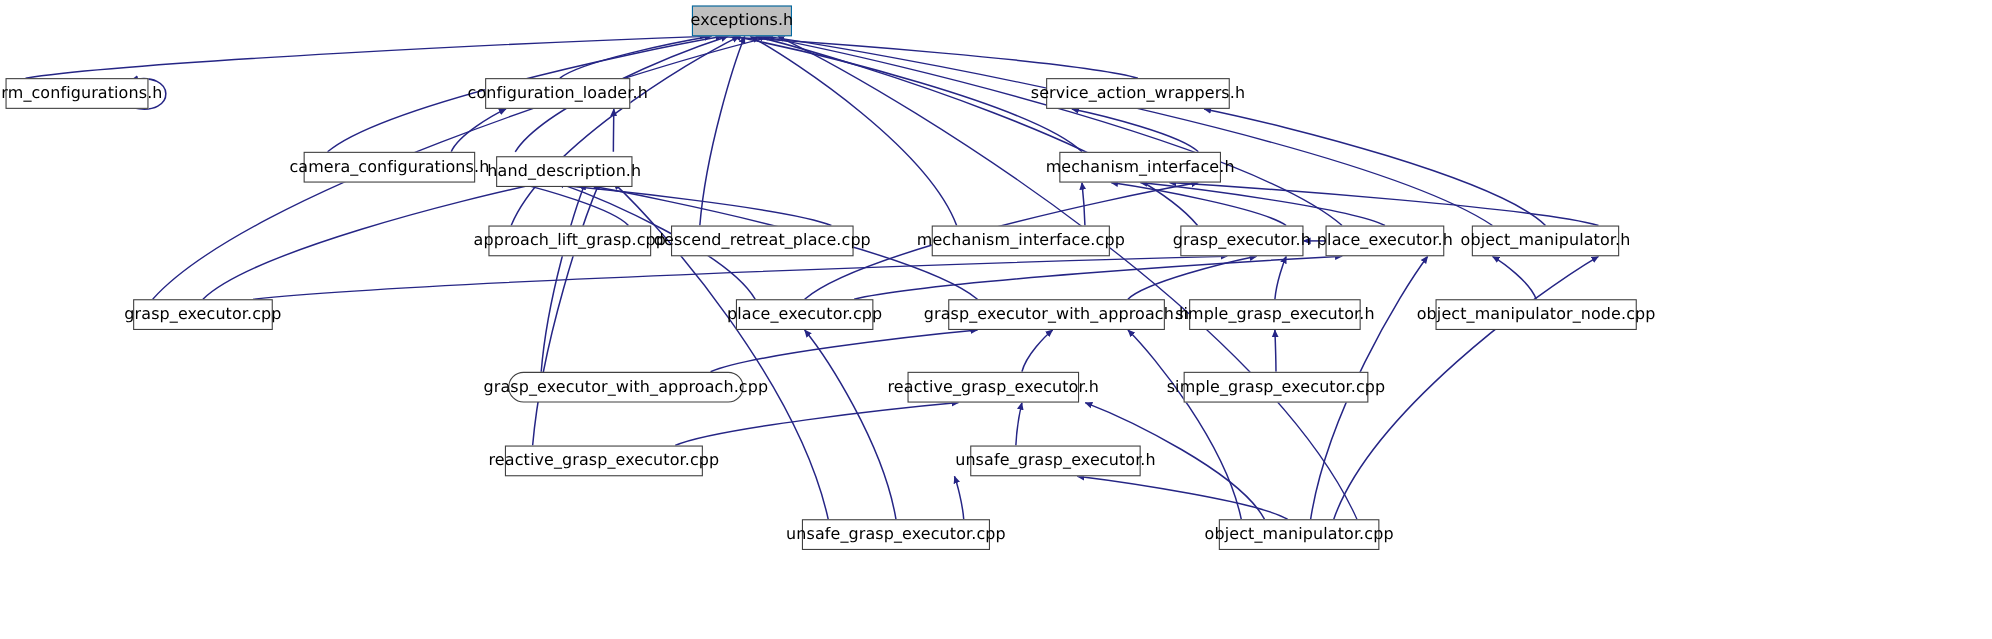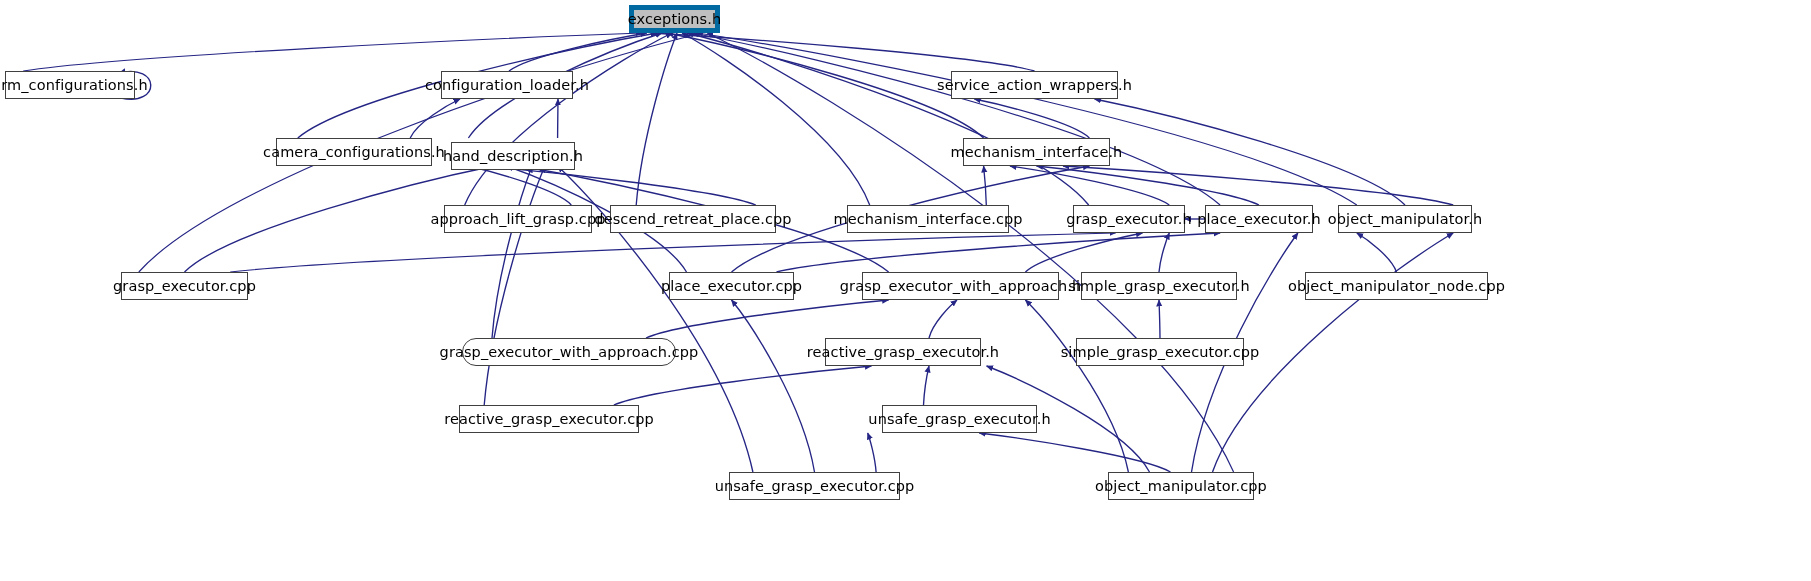--- a/index.html
+++ b/index.html
@@ -35,21 +35,21 @@
     white-space: nowrap;
     display: flex;
     align-items: center;
     justify-content: center;
     height: 28px;
     z-index: 5;
     letter-spacing: 0.1px;
   }
   .node.root {
     background: #bfbfbf;
-    border: 5px solid #0369a1;
+    border: 1px solid #0369a1;
   }
 </style>
 </head>
 <body>
 
 <div id="graph">
   <svg id="edges" viewBox="0 0 1811 581" preserveAspectRatio="none">
       <defs>
         <marker id="arrow" viewBox="0 0 10 10" refX="9.2" refY="5" markerWidth="5.2" markerHeight="5.2" orient="auto-start-reverse" markerUnits="strokeWidth">
           <path d="M 0 0.6 L 10 5 L 0 9.4 z" fill="#252585"></path>

